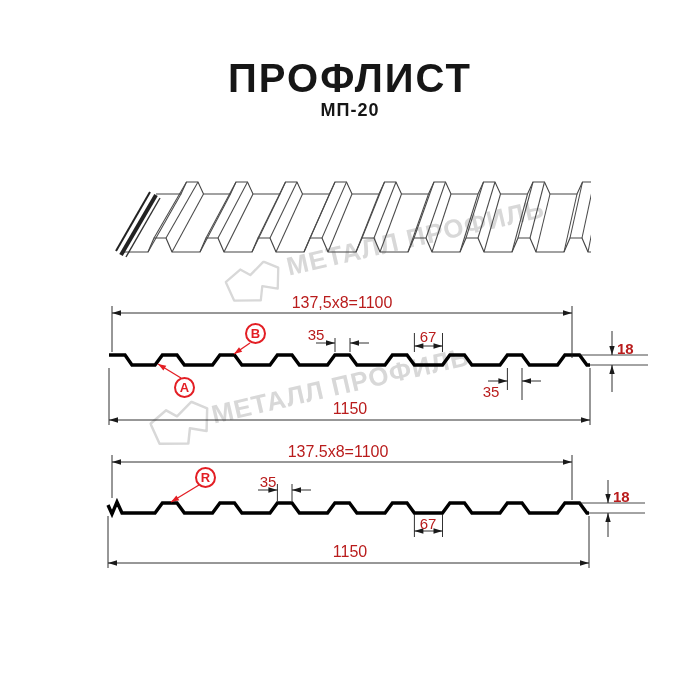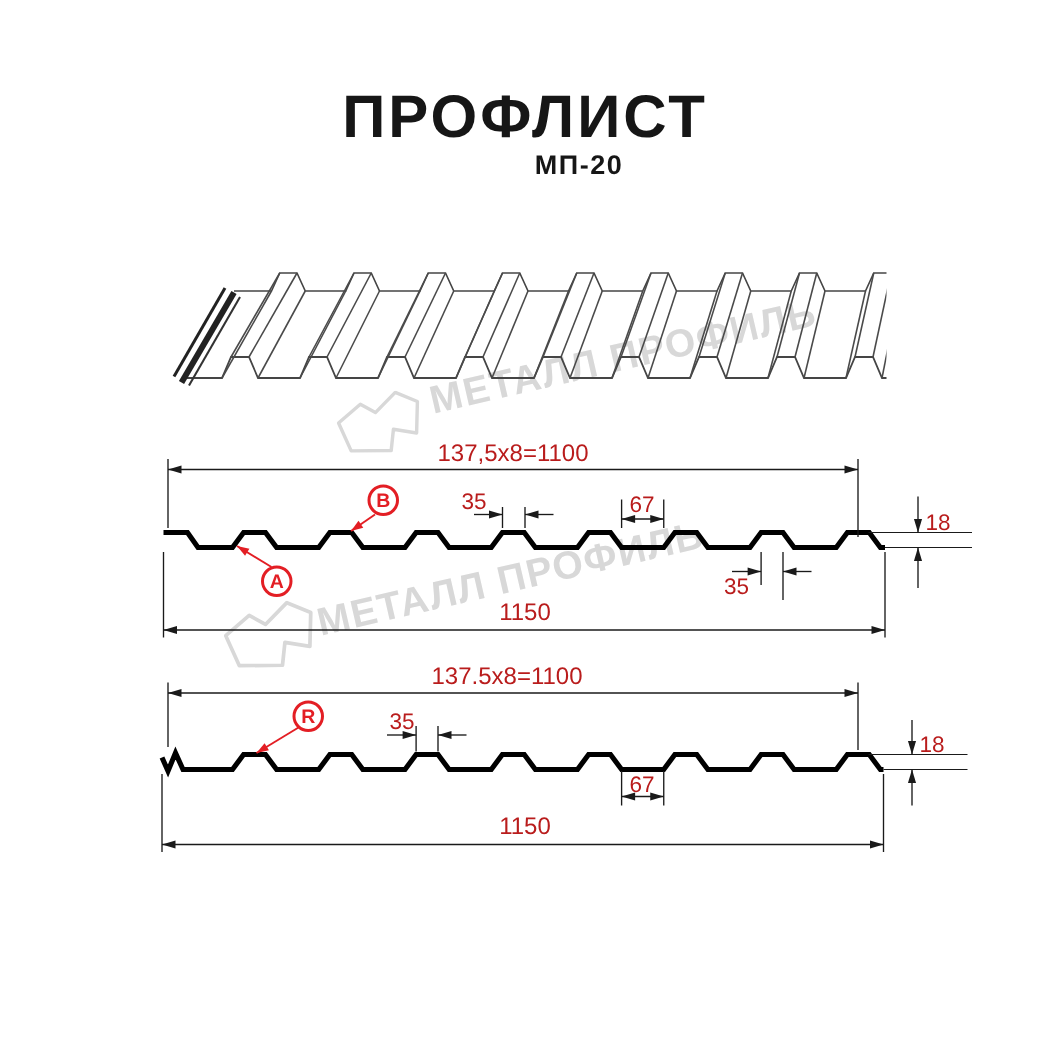--- a/index.html
+++ b/index.html
@@ -1,26 +1,26 @@
 <!DOCTYPE html>
 <html><head>
 <meta charset="utf-8">
 <style>
   html,body{margin:0;padding:0;background:#fff;}
   .canvas{position:relative;width:700px;height:700px;background:#ffffff;overflow:hidden;
           font-family:"Liberation Sans",sans-serif;color:#161616;}
   .title{position:absolute;left:350px;top:56px;transform:translateX(-50%);
          font-size:40px;font-weight:bold;letter-spacing:2px;white-space:nowrap;}
   .subtitle{position:absolute;left:350px;top:100px;transform:translateX(-50%);
-         font-size:18px;font-weight:bold;letter-spacing:1px;white-space:nowrap;margin-left:36px;}
+         font-size:18px;font-weight:bold;letter-spacing:1px;white-space:nowrap;}
   .footer{position:absolute;left:350px;top:617px;transform:translateX(-50%);
          font-size:17px;font-weight:bold;letter-spacing:.5px;color:#2b2b2b;white-space:nowrap;}
   .dim{position:absolute;transform:translateX(-50%);font-size:16px;color:#b91c1c;white-space:nowrap;}
   .dim.small{font-size:15px;}
-  .dim.noc{transform:none;}
+  .dim.noc{transform:none;font-weight:bold;}
   .marker{position:absolute;width:21px;height:21px;border-radius:50%;
           display:flex;align-items:center;justify-content:center;
           font-size:13px;font-weight:bold;box-sizing:border-box;}
   .wm{position:absolute;color:#d8d8d8;}
   .wm-text{font-size:26px;font-weight:bold;letter-spacing:1px;white-space:nowrap;
            transform:rotate(-13deg);transform-origin:left center;}
   svg.art{position:absolute;left:0;top:0;}
 </style>
 </head>
 <body>

